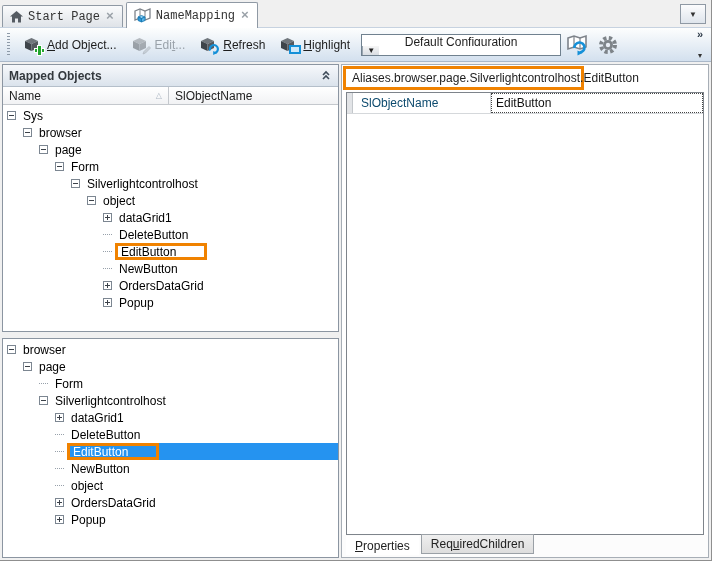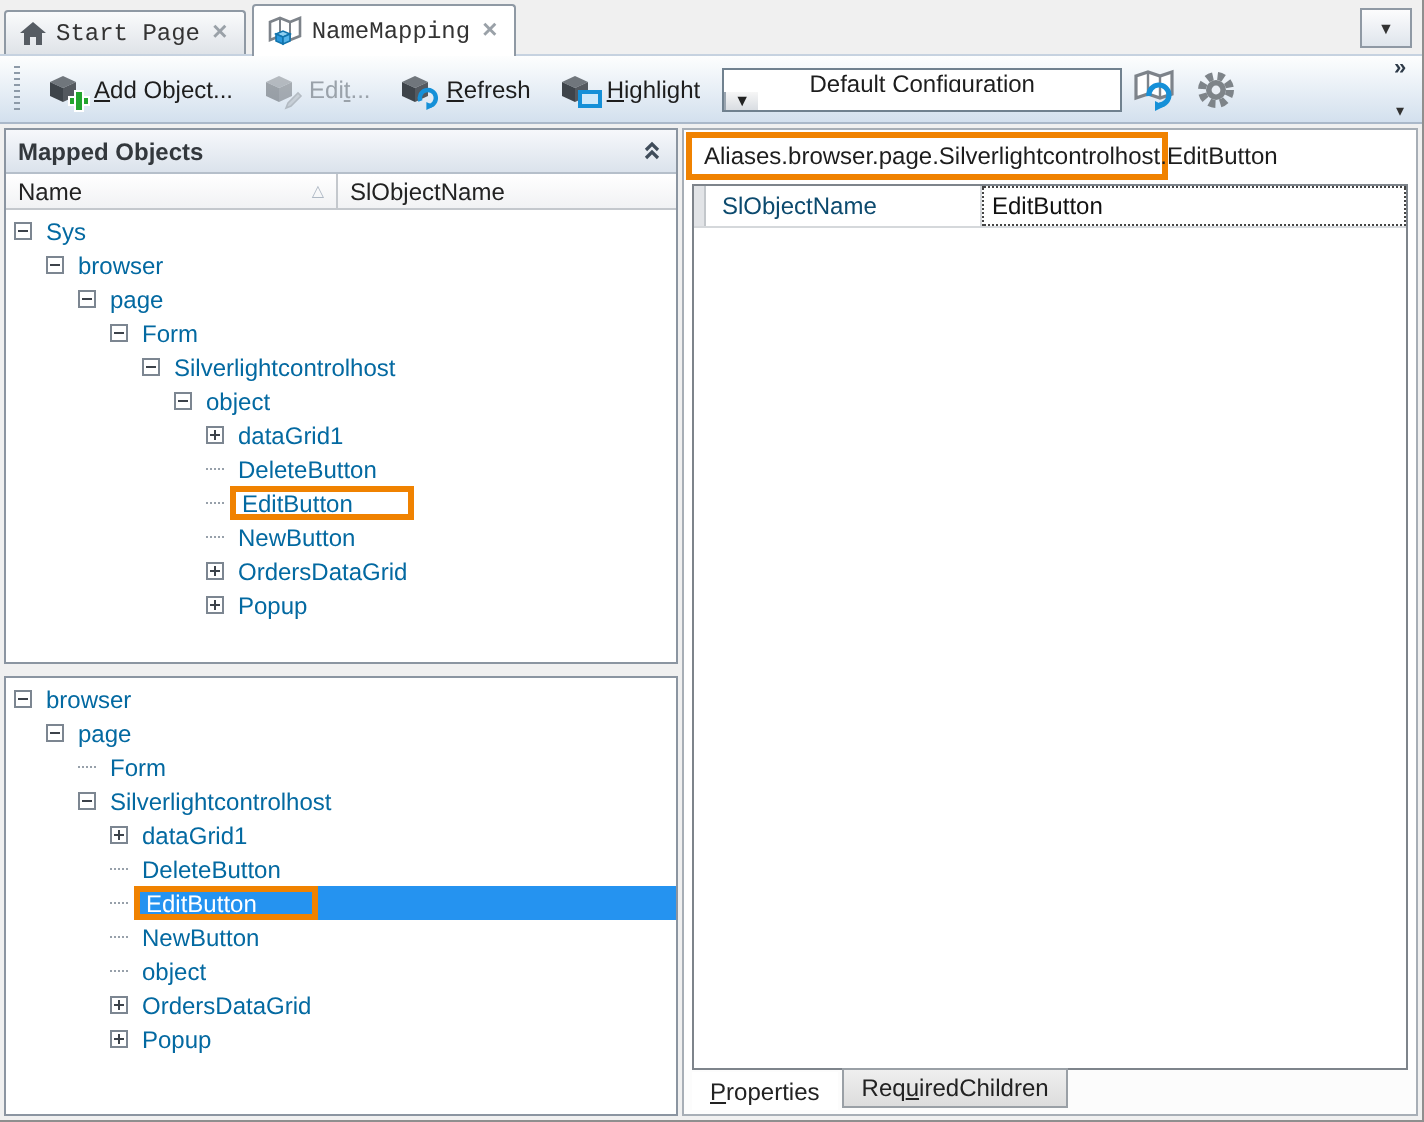--- a/index.html
+++ b/index.html
@@ -64,21 +64,21 @@
   
   .trow { display:flex; align-items:center; height:17px; white-space:nowrap; }
   .tindent { display:inline-block; height:1px; flex:0 0 auto; }
   .expander { width:9px; height:9px; border:1px solid #7c8691; background:#fff; position:relative;
               flex:0 0 auto; margin:0 3px 0 1px; }
   .expander::before { content:""; position:absolute; left:1px; right:1px; top:3px; height:1px; background:#3c424a; }
   .expander.plus::after { content:""; position:absolute; top:1px; bottom:1px; left:3px; width:1px; background:#3c424a; }
   .stub { width:9px; height:1px; border-top:1px dotted #97a0aa; flex:0 0 auto; margin:0 3px 0 1px; }
   .tfill { flex:1; display:flex; align-items:center; height:17px; min-width:0; }
   .tfill.selected { background:#2593f0; }
-  .tlabel { padding:1px 4px; height:17px; display:inline-flex; align-items:center; color:#0369a1; }
+  .tlabel { padding:1px 4px; height:17px; display:inline-flex; align-items:center; color:#000000; }
   .tlabel.sel { color:#fff; }
   .tlabel.outlined { border:3px solid #f08200; padding:0 3px; min-width:92px; height:17px; }
 
   
   .rightcol { flex:1; background:#fff; border:1px solid #a7aeb6; display:flex; flex-direction:column; min-height:0; }
   .pathrow { height:26px; display:flex; align-items:center; padding:1px 0 1px 1px; background:#fff; }
   .pathbox { border:3px solid #f08200; height:24px; display:flex; align-items:center; padding:0 6px;
              background:#fff; width:241px; white-space:nowrap; }
   .gridwrap { flex:1; padding:1px 4px 0 4px; min-height:0; }
   .propgrid { border:1px solid #7e848b; height:100%; background:#fff; display:flex; flex-direction:column; }

